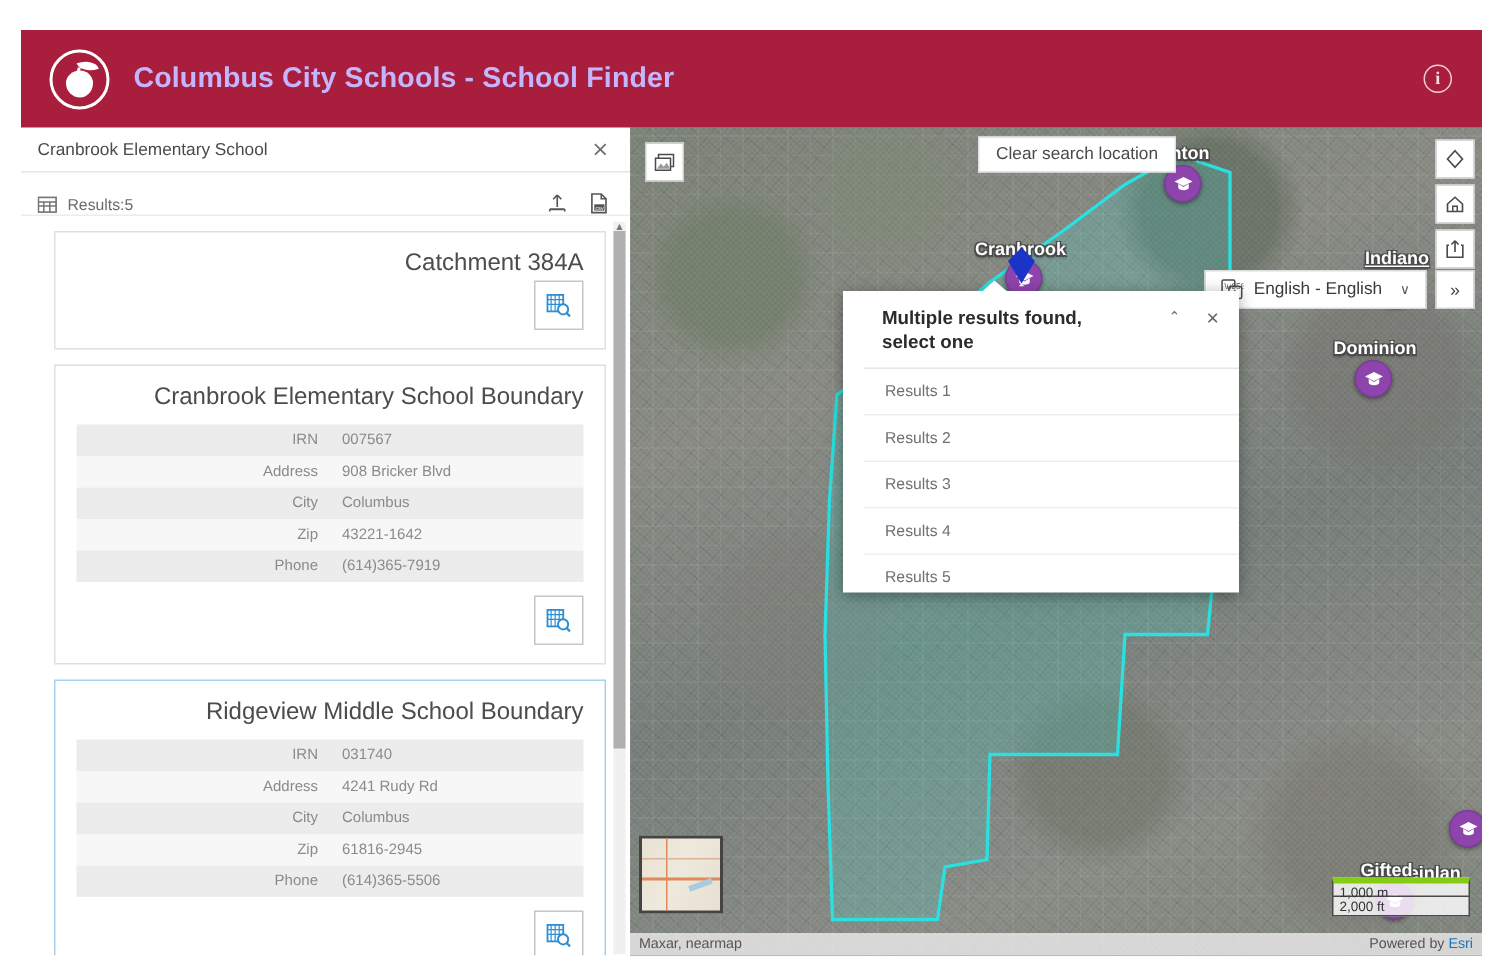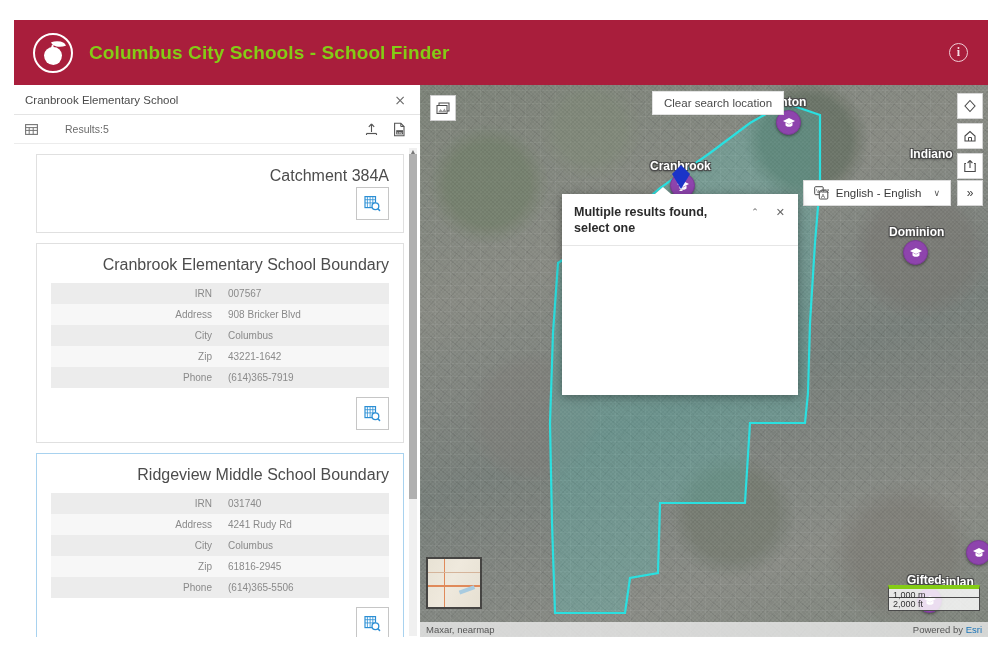--- a/index.html
+++ b/index.html
@@ -46,21 +46,21 @@
     background: #ffffff;
     border-radius: 0 100% 0 100%;
     transform: rotate(-18deg);
   }
   #logo .stem {
     position:absolute; left: 16px; top: 10px;
     width: 2px; height: 6px; background:#fff;
     transform: rotate(18deg);
   }
   #app-title {
-    color: #84cc16;
+    color: #c4b5fd;
     font-size: 19px;
     font-weight: bold;
     margin-left: 16px;
     letter-spacing: .1px;
     white-space: nowrap;
   }
   #header-info {
     margin-left: auto; margin-right: 20px;
     width: 19px; height: 19px; border-radius: 50%;
     border: 1.5px solid #f0cdd6;
@@ -82,24 +82,23 @@
     height: 30px; display:flex; align-items:center;
     border-bottom: 1px solid #e4e4e4;
     padding: 0 14px 0 11px;
   }
   #search-term { font-size: 11.5px; color:#4a4a4a; }
   #search-clear {
     margin-left:auto; font-size: 14px; color:#6e6e6e;
     cursor:pointer; line-height:1; font-family:"DejaVu Sans", sans-serif;
   }
   #results-row {
-    height: 29px; display:flex; align-items:center;
+    height: 29px; display:flex; align-items:flex-end;
     padding: 0 13px 0 11px;
     border-bottom: 1px solid #ececec;
-    gap: 20px;
   }
   .grid-icon { width:13px; height:13px; position:relative; flex:none; }
   .grid-icon svg { display:block; }
   #results-label { font-size: 10.5px; color:#6b6b6b; margin-left: 7px; }
   #results-actions { margin-left:auto; display:flex; gap:13px; align-items:center; }
   .act-icon { cursor:pointer; width:15px; height:15px; }
 
   #cards-scroll {
     position:absolute; left:0; top:60px; right:0; bottom:0;
     overflow:hidden;
@@ -268,24 +267,25 @@
     font-size: 9.5px; color:#555; line-height:15px;
     padding: 0 6px;
     display:flex; align-items:center; z-index: 15;
   }
   #attrib-right { margin-left:auto; color:#555; }
   #attrib-right .esri { color:#1a74b8; }
 
   
   #popup {
     position:absolute; left: 562px; top: 194px;
-    width: 236px; height: 201px;
+    width: 264px; height: 201px;
     background:#ffffff;
     box-shadow: 0 2px 10px rgba(0,0,0,.35);
     z-index: 25;
+    padding-left: 14px;
   }
   #popup-header {
     display:flex; align-items:flex-start;
     padding: 11px 10px 9px 12px;
     border-bottom:1px solid #e6e6e6;
     min-height: 44px;
   }
   #popup-title {
     font-size: 12.5px; font-weight: bold; color:#2b2b2b;
     line-height: 1.25; width: 150px;
@@ -323,21 +323,21 @@
     <div id="map-noise"></div>
 
     <div id="catchment">
       <svg width="320" height="540" viewBox="0 0 320 540">
         <polygon points="265,10 300,22 300,90 295,150 290,230 288,300 285,330 230,330 225,410 140,410 138,480 110,485 105,520 35,520 32,430 30,330 33,240 38,170 100,130 140,95 190,60 230,30" fill="rgba(60,220,210,0.20)" stroke="#2ae0e0" stroke-width="2.2"></polygon>
       </svg>
     </div>
 
     <div class="map-label" style="left:345px; top:10px;">Clinton</div>
     <div class="map-label" style="left:230px; top:74px;">Cranbrook</div>
-    <div class="map-label" style="left:490px; top:62px;">Indiano</div>
+    <div class="map-label" style="left:490px; top:80px;text-decoration:underline;">Indiano</div>
     <div class="map-label" style="left:469px; top:140px;">Dominion</div>
     <div class="map-label" style="left:508px; top:442px;margin-top:48px;">Weinlan</div>
     <div class="map-label" style="left:487px; top:488px;">Gifted</div>
 
     <div class="school-pin" style="left:356px; top:25px;">
         <svg width="14" height="12" viewBox="0 0 14 12">
           <path d="M7 1 13 4 7 7 1 4z" fill="#fff"></path>
           <path d="M3.5 5.5V8.3c0 .8 1.6 1.5 3.5 1.5s3.5-.7 3.5-1.5V5.5L7 7.6z" fill="#fff"></path>
         </svg>
       </div>
@@ -443,20 +443,27 @@
       </span>
     </div>
   </div>
 
   <div id="popup">
     <div id="popup-tail"></div>
     <div id="popup-header">
       <div id="popup-title">Multiple results found, select one</div>
       <div id="popup-collapse">⌃</div>
       <div id="popup-close">✕</div>
+    </div>
+    <div>
+      <div class="popup-item">Results 1</div>
+      <div class="popup-item">Results 2</div>
+      <div class="popup-item">Results 3</div>
+      <div class="popup-item">Results 4</div>
+      <div class="popup-item">Results 5</div>
     </div>
   </div>
 
   <div id="left-panel">
 
     <div id="search-row">
       <div id="search-term">Cranbrook Elementary School</div>
       <div id="search-clear">×</div>
     </div>
 

